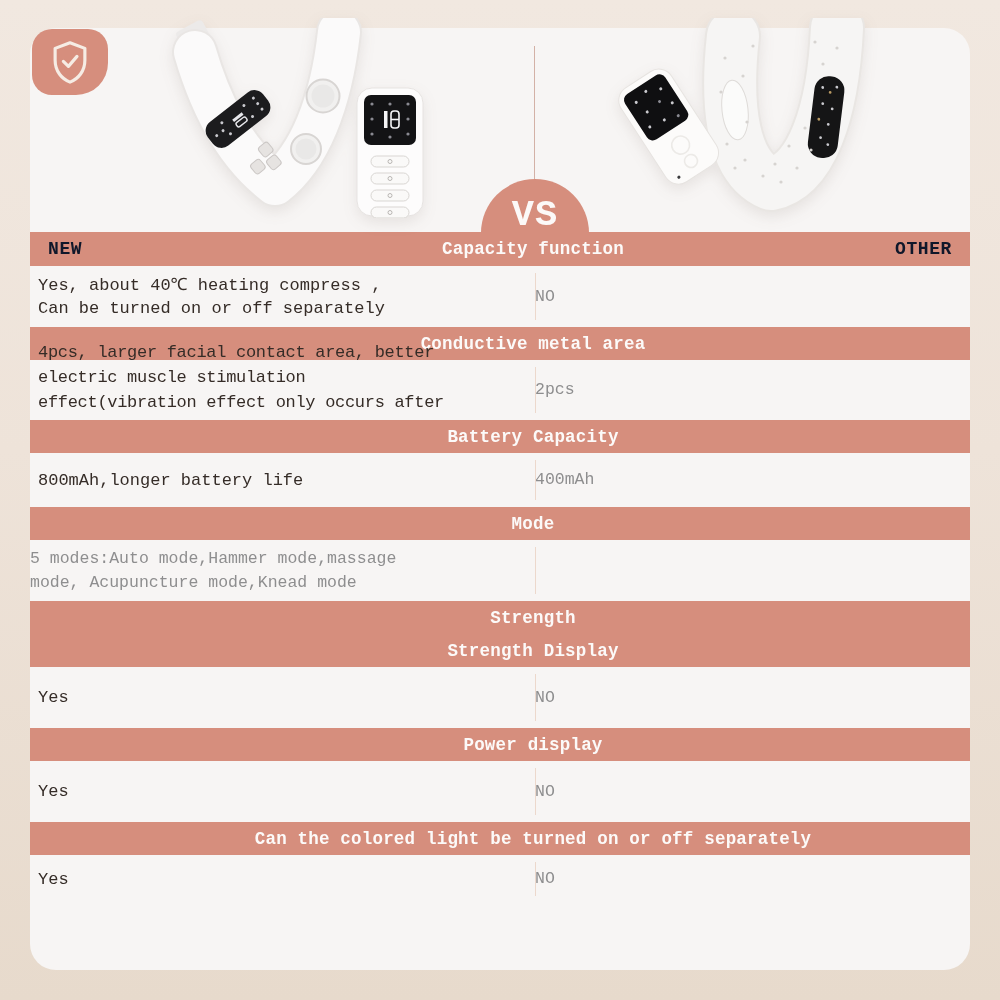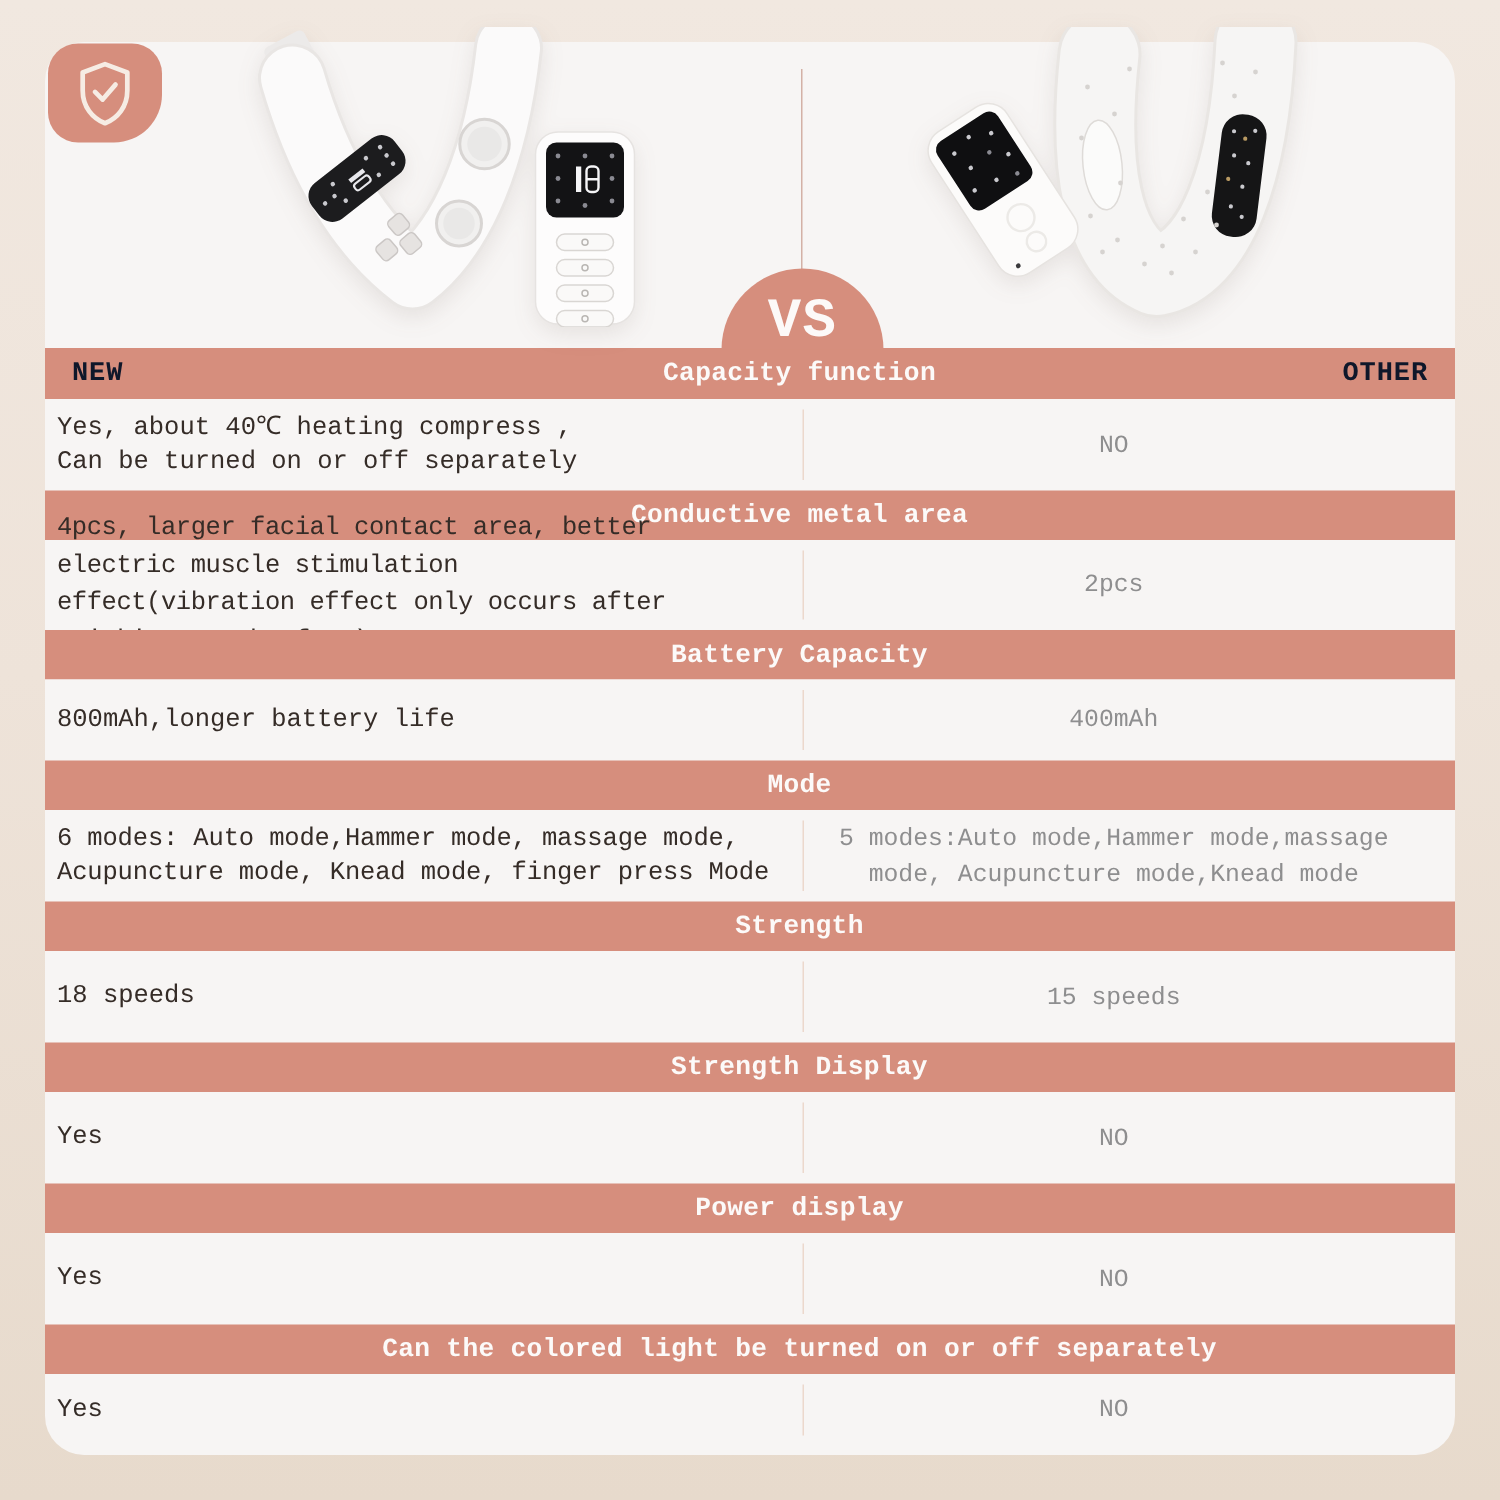--- a/index.html
+++ b/index.html
@@ -27,21 +27,21 @@
     color:#fcfaf9;font-weight:700;font-size:17.5px;letter-spacing:.2px;}
   .corner-label{position:absolute;top:0;bottom:0;display:flex;align-items:center;
     color:#0f172a;font-weight:700;font-size:18px;letter-spacing:.6px;z-index:2;}
   .corner-label.left{left:18px;}
   .corner-label.right{right:18px;}
   .row{background:#f7f5f4;position:relative;display:flex;align-items:center;}
   .row::after{content:'';position:absolute;left:505px;top:7px;bottom:7px;width:1px;
     background:#ecd8cc;}
   .cell-left{flex:0 0 505px;box-sizing:border-box;padding-left:8px;padding-right:14px;
     color:#352c27;font-size:17px;line-height:23px;}
-  .cell-right{flex:1;box-sizing:border-box;padding-right:20px;text-align:center;
+  .cell-right{flex:1;box-sizing:border-box;padding-right:20px;text-align:left;
     color:#8e8e8f;font-size:16.5px;line-height:24px;}
   .cell-left span,.cell-right span{display:block;}
   .row-1 .cell-left{font-size:17px;letter-spacing:-0.3px;line-height:25px;}
   .row-3 .cell-left{letter-spacing:-0.1px;}
   .product{position:absolute;z-index:5;filter:drop-shadow(0 5px 7px rgba(90,70,60,.10));}
   .product-left{left:95px;top:18px;}
   .product-right{left:575px;top:18px;}
 </style>
 </head>
 <body>
@@ -211,40 +211,28 @@
           <span>800mAh,longer battery life</span>
         </div>
         <div class="cell-right">
           <span>400mAh</span>
         </div>
       </div>
       <div class="bar">
         <div class="bar-title">Mode</div>
       </div>
       <div class="row row-3" style="height: 61px;">
-        <div class="cell-left">
-          <span>6 modes:  Auto mode,Hammer mode, massage mode,</span>
-          <span>Acupuncture mode, Knead mode,  finger press Mode</span>
-        </div>
         <div class="cell-right">
           <span>5 modes:Auto mode,Hammer mode,massage</span>
           <span>mode, Acupuncture mode,Knead mode</span>
         </div>
       </div>
       <div class="bar">
         <div class="bar-title">Strength</div>
       </div>
-      <div class="row row-4" style="height: 61px;">
-        <div class="cell-left">
-          <span>18 speeds</span>
-        </div>
-        <div class="cell-right">
-          <span>15 speeds</span>
-        </div>
-      </div>
       <div class="bar">
         <div class="bar-title">Strength Display</div>
       </div>
       <div class="row row-5" style="height: 61px;">
         <div class="cell-left">
           <span>Yes</span>
         </div>
         <div class="cell-right">
           <span>NO</span>
         </div>

